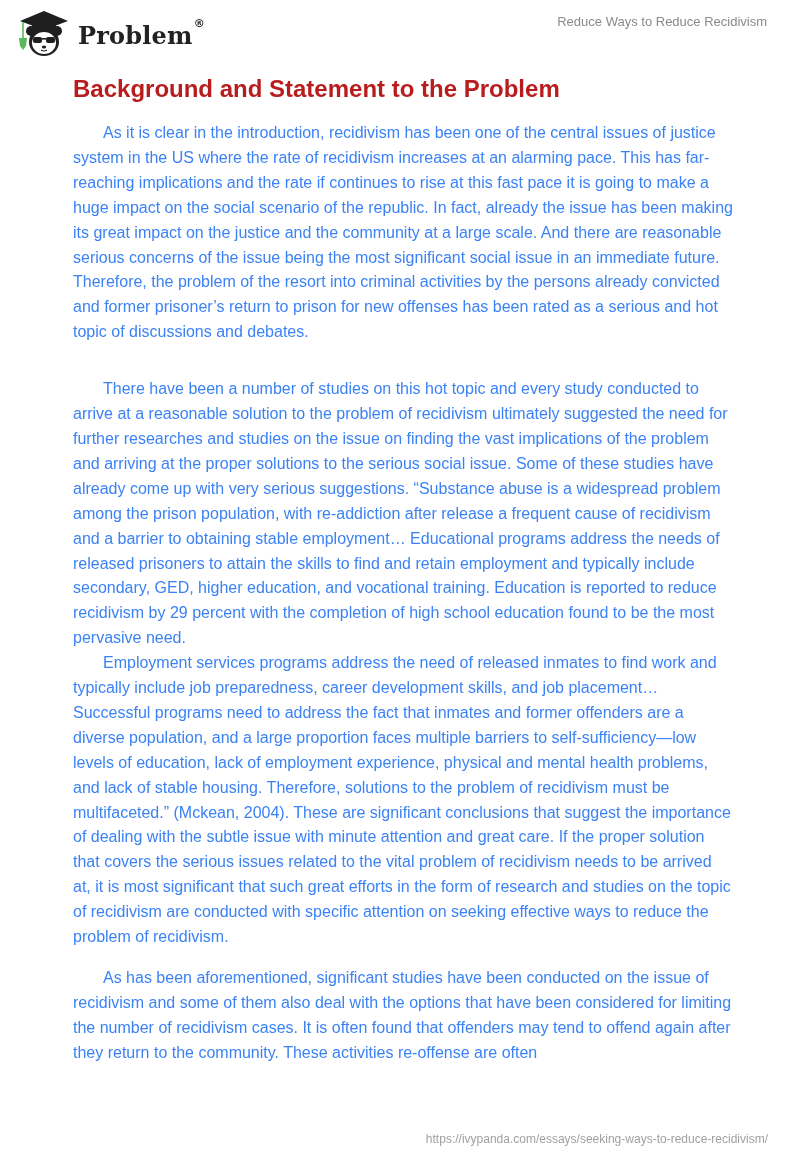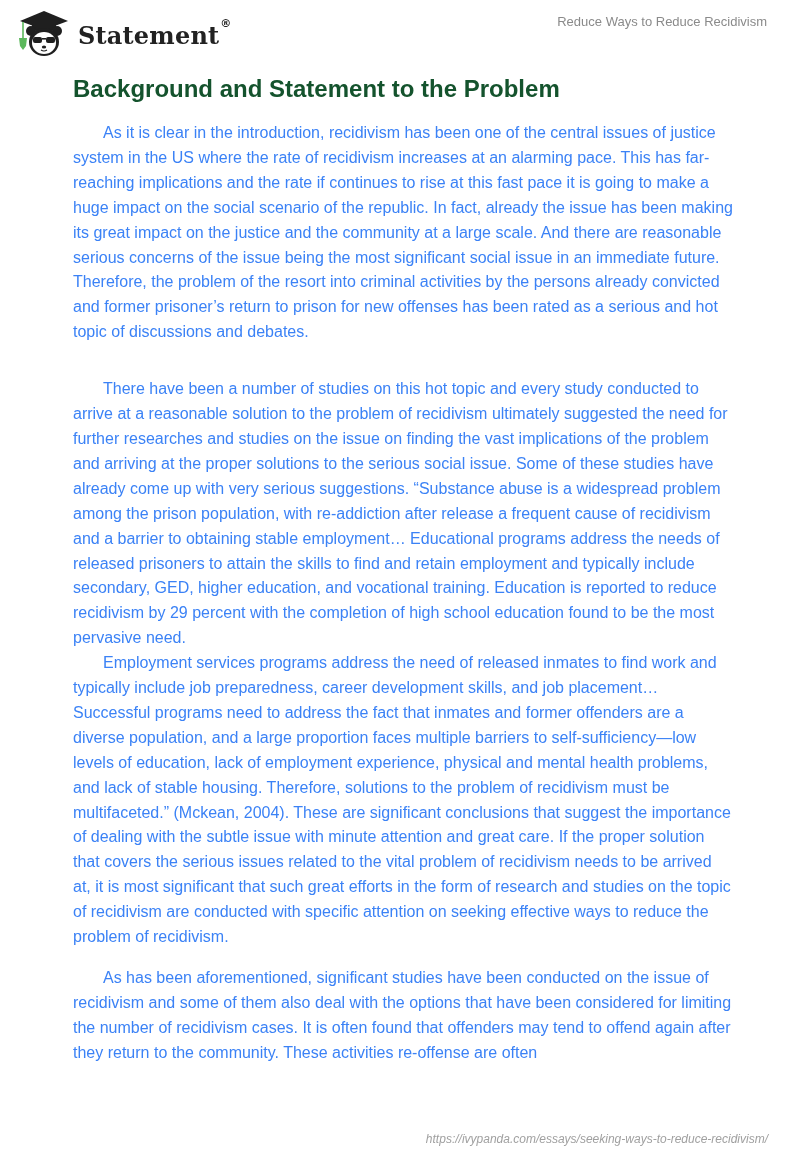--- a/index.html
+++ b/index.html
@@ -64,42 +64,41 @@
     .main {
       position: absolute;
       left: 73px;
       top: 72px;
       width: 660px;
     }
     h1 {
       margin: 0;
       font-size: 24px;
       font-weight: bold;
-      color: #14532d;
+      color: #b91c1c;
       line-height: 34px;
     }
     .para {
       margin: 0;
       font-size: 16px;
       line-height: 24.9px;
       color: #3b82f6;
       text-indent: 30px;
     }
     .p1 { margin-top: 15px; }
     .p2 { margin-top: 32px; }
     .p3 { }
     .p4 { margin-top: 16px; }
     .footer-url {
       position: absolute;
       right: 32px;
       top: 1132px;
       font-size: 12px;
       color: #a0a0a0;
       text-decoration: none;
-      font-style: italic;
     }
   </style>
 </head>
 <body>
 
 <div class="header">
   <a class="logo">
     <svg class="logo-icon" viewBox="0 0 56 52">
 
       <polygon points="4,13 28,3 52,13 28,22" fill="#1f1f1f"></polygon>
@@ -114,21 +113,21 @@
       <ellipse cx="28" cy="34" rx="15" ry="14" fill="#1f1f1f"></ellipse>
       <ellipse cx="28" cy="35" rx="12" ry="11" fill="#ffffff"></ellipse>
 
       <rect x="17" y="29" width="9" height="6" rx="2" fill="#1f1f1f"></rect>
       <rect x="30" y="29" width="9" height="6" rx="2" fill="#1f1f1f"></rect>
       <rect x="26" y="30" width="4" height="1.6" fill="#1f1f1f"></rect>
 
       <ellipse cx="28" cy="39" rx="2.2" ry="1.5" fill="#1f1f1f"></ellipse>
       <path d="M25,42 Q28,44 31,42" stroke="#1f1f1f" stroke-width="1.2" fill="none"></path>
     </svg>
-    <span class="logo-text"><span>Statement</span><span class="logo-reg">®</span></span>
+    <span class="logo-text"><span>Problem</span><span class="logo-reg">®</span></span>
   </a>
   <div class="doc-title">Reduce Ways to Reduce Recidivism</div>
 </div>
 
 <main class="main">
   <h1>Background and Statement to the Problem</h1>
   <p class="para p1">As it is clear in the introduction, recidivism has been one of the central issues of justice system in the US where the rate of recidivism increases at an alarming pace. This has far-reaching implications and the rate if continues to rise at this fast pace it is going to make a huge impact on the social scenario of the republic. In fact, already the issue has been making its great impact on the justice and the community at a large scale. And there are reasonable serious concerns of the issue being the most significant social issue in an immediate future. Therefore, the problem of the resort into criminal activities by the persons already convicted and former prisoner’s return to prison for new offenses has been rated as a serious and hot topic of discussions and debates.</p>
   <p class="para p2">There have been a number of studies on this hot topic and every study conducted to arrive at a reasonable solution to the problem of recidivism ultimately suggested the need for further researches and studies on the issue on finding the vast implications of the problem and arriving at the proper solutions to the serious social issue. Some of these studies have already come up with very serious suggestions. “Substance abuse is a widespread problem among the prison population, with re-addiction after release a frequent cause of recidivism and a barrier to obtaining stable employment… Educational programs address the needs of released prisoners to attain the skills to find and retain employment and typically include secondary, GED, higher education, and vocational training. Education is reported to reduce recidivism by 29 percent with the completion of high school education found to be the most pervasive need.</p>
   <p class="para p3">Employment services programs address the need of released inmates to find work and typically include job preparedness, career development skills, and job placement… Successful programs need to address the fact that inmates and former offenders are a diverse population, and a large proportion faces multiple barriers to self-sufficiency—low levels of education, lack of employment experience, physical and mental health problems, and lack of stable housing. Therefore, solutions to the problem of recidivism must be multifaceted.” (Mckean, 2004). These are significant conclusions that suggest the importance of dealing with the subtle issue with minute attention and great care. If the proper solution that covers the serious issues related to the vital problem of recidivism needs to be arrived at, it is most significant that such great efforts in the form of research and studies on the topic of recidivism are conducted with specific attention on seeking effective ways to reduce the problem of recidivism.</p>
   <p class="para p4">As has been aforementioned, significant studies have been conducted on the issue of recidivism and some of them also deal with the options that have been considered for limiting the number of recidivism cases. It is often found that offenders may tend to offend again after they return to the community. These activities re-offense are often</p>

